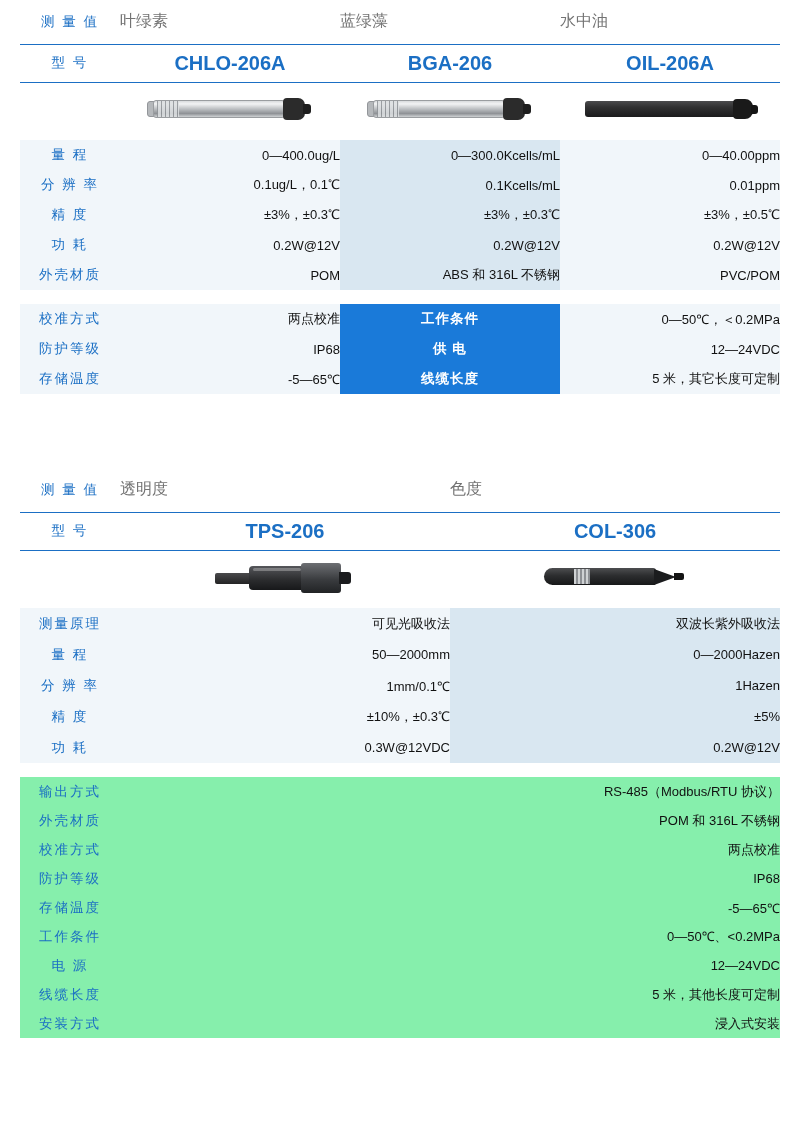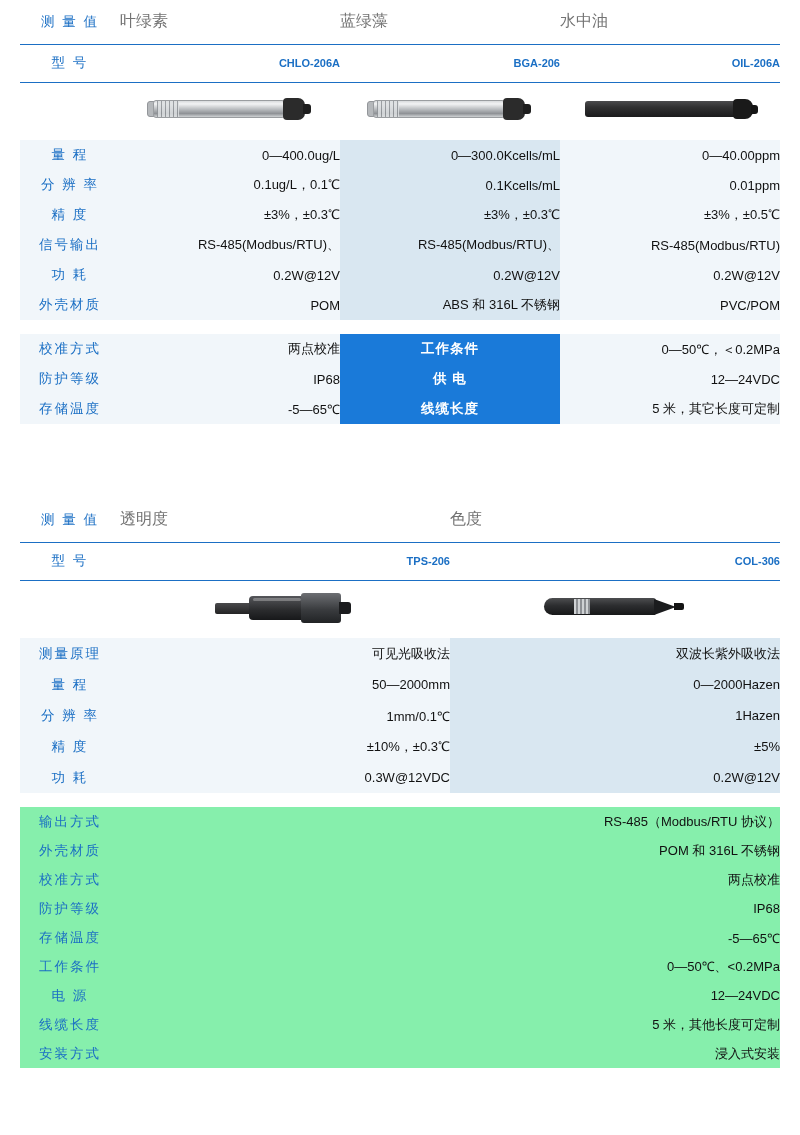--- a/index.html
+++ b/index.html
@@ -46,22 +46,22 @@
     font-size: 13px;
     color: #111;
   }
 
   .hdr-measure-val {
     text-align: left;
     font-size: 16px;
     color: #737373;
   }
   .hdr-model-val {
-    text-align: right;
-    font-size: 11px;
+    text-align: center;
+    font-size: 20px;
     color: #1b6fc4;
     font-weight: bold;
     margin-top: 28px;
   }
   .rule-bot   { border-bottom: 1.5px solid #1b6fc4; }
 
   
   .band-light { background: #f1f6fa; margin-top: 29px; }
   .band-blue  { background: #d9e7f1; }
   .band-grey  { background: #86efac; }
@@ -222,26 +222,20 @@
         <td class="lbl band-light">分 辨 率</td>
         <td class="val band-light">0.1ug/L，0.1℃</td>
         <td class="val band-blue">0.1Kcells/mL</td>
         <td class="val band-light">0.01ppm</td>
       </tr>
       <tr style="height:30px">
         <td class="lbl band-light">精    度</td>
         <td class="val band-light">±3%，±0.3℃</td>
         <td class="val band-blue">±3%，±0.3℃</td>
         <td class="val band-light">±3%，±0.5℃</td>
-      </tr>
-      <tr style="height:30px">
-        <td class="lbl band-light">信号输出</td>
-        <td class="val band-light">RS-485(Modbus/RTU)、</td>
-        <td class="val band-blue">RS-485(Modbus/RTU)、</td>
-        <td class="val band-light">RS-485(Modbus/RTU)</td>
       </tr>
       <tr style="height:30px">
         <td class="lbl band-light">功    耗</td>
         <td class="val band-light">0.2W@12V</td>
         <td class="val band-blue">0.2W@12V</td>
         <td class="val band-light">0.2W@12V</td>
       </tr>
       <tr style="height:30px">
         <td class="lbl band-light">外壳材质</td>
         <td class="val band-light">POM</td>

